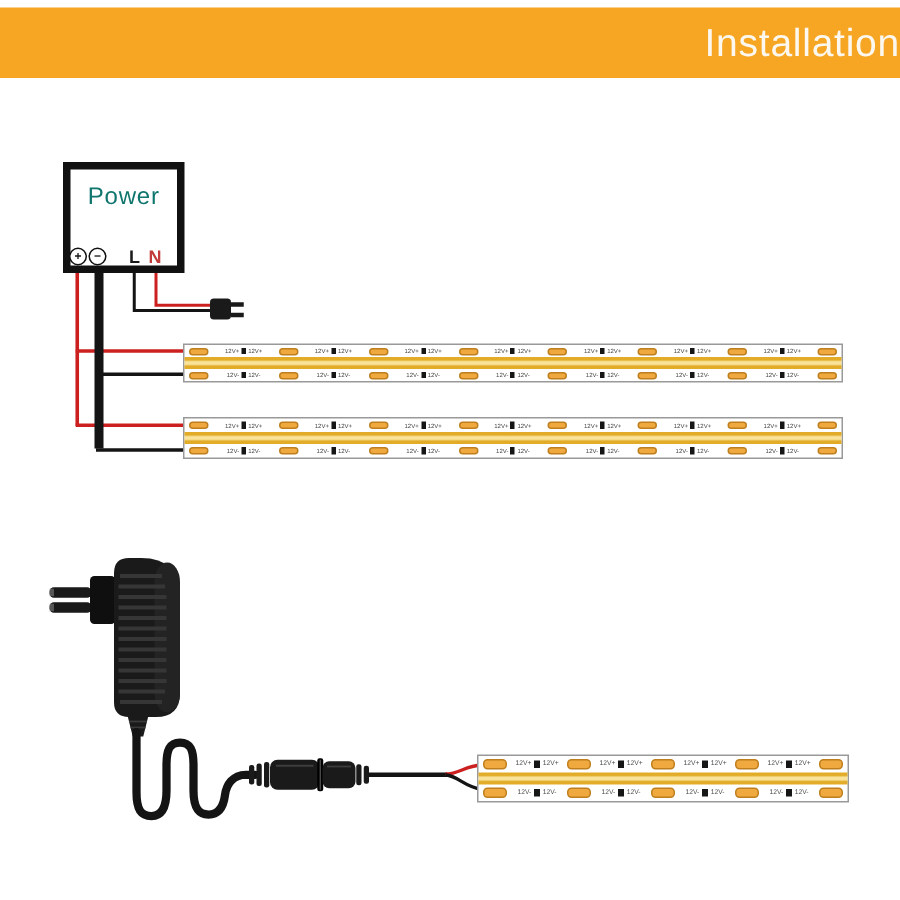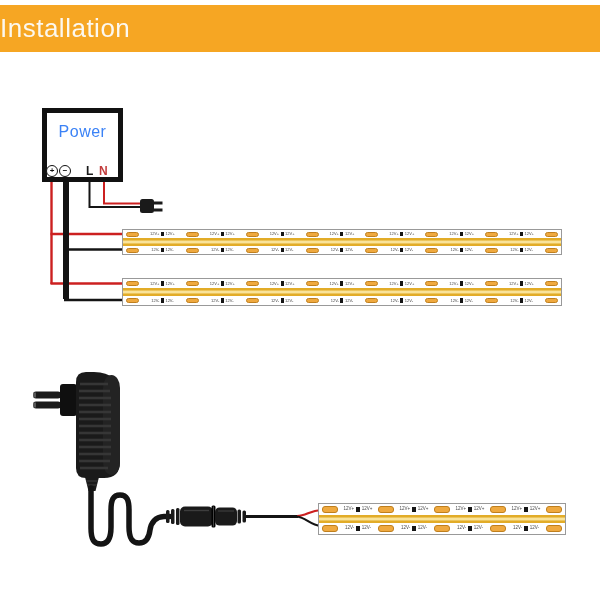--- a/index.html
+++ b/index.html
@@ -3,29 +3,29 @@
 <meta charset="utf-8">
 <style>
   * { margin:0; padding:0; box-sizing:border-box; }
   html,body { width:600px; height:600px; background:#ffffff; overflow:hidden;
               font-family:"Liberation Sans", sans-serif; }
   #canvas { position:relative; width:600px; height:600px; background:#fff; }
 
   
   .header-bar { position:absolute; left:0; top:5px; width:600px; height:47px;
                 background:var(--header-bg,#F6A623); display:flex;
-                align-items:center; justify-content:flex-start; }
+                align-items:center; justify-content:flex-end; }
   .header-title { color:var(--header-text,#FCF8EF); font-size:26px; font-weight:400;
                   letter-spacing:0.5px; }
 
   
   .power-box { position:absolute; left:42px; top:108px; width:81px; height:74px;
                border:5px solid #111; background:#fff; }
   .power-label { position:absolute; left:0; right:0; top:10px; text-align:center;
-                 font-size:16px; color:#3b82f6; letter-spacing:0.5px; }
+                 font-size:16px; color:#0f766e; letter-spacing:0.5px; }
   .terminal { position:absolute; width:12px; height:12px; border:1.6px solid #111;
               border-radius:50%; background:#fff; display:flex; align-items:center;
               justify-content:center; font-size:8px; font-weight:bold; color:#111;
               line-height:1; }
   .terminal.plus  { left:-1px; top:52px; }
   .terminal.minus { left:12px; top:52px; }
   .wire-letter { position:absolute; top:51px; font-size:12px; font-weight:bold; }
   .wire-letter.l { left:39px; color:#1a1a1a; }
   .wire-letter.n { left:52px; color:var(--n-red,#C23B3B); }
 

